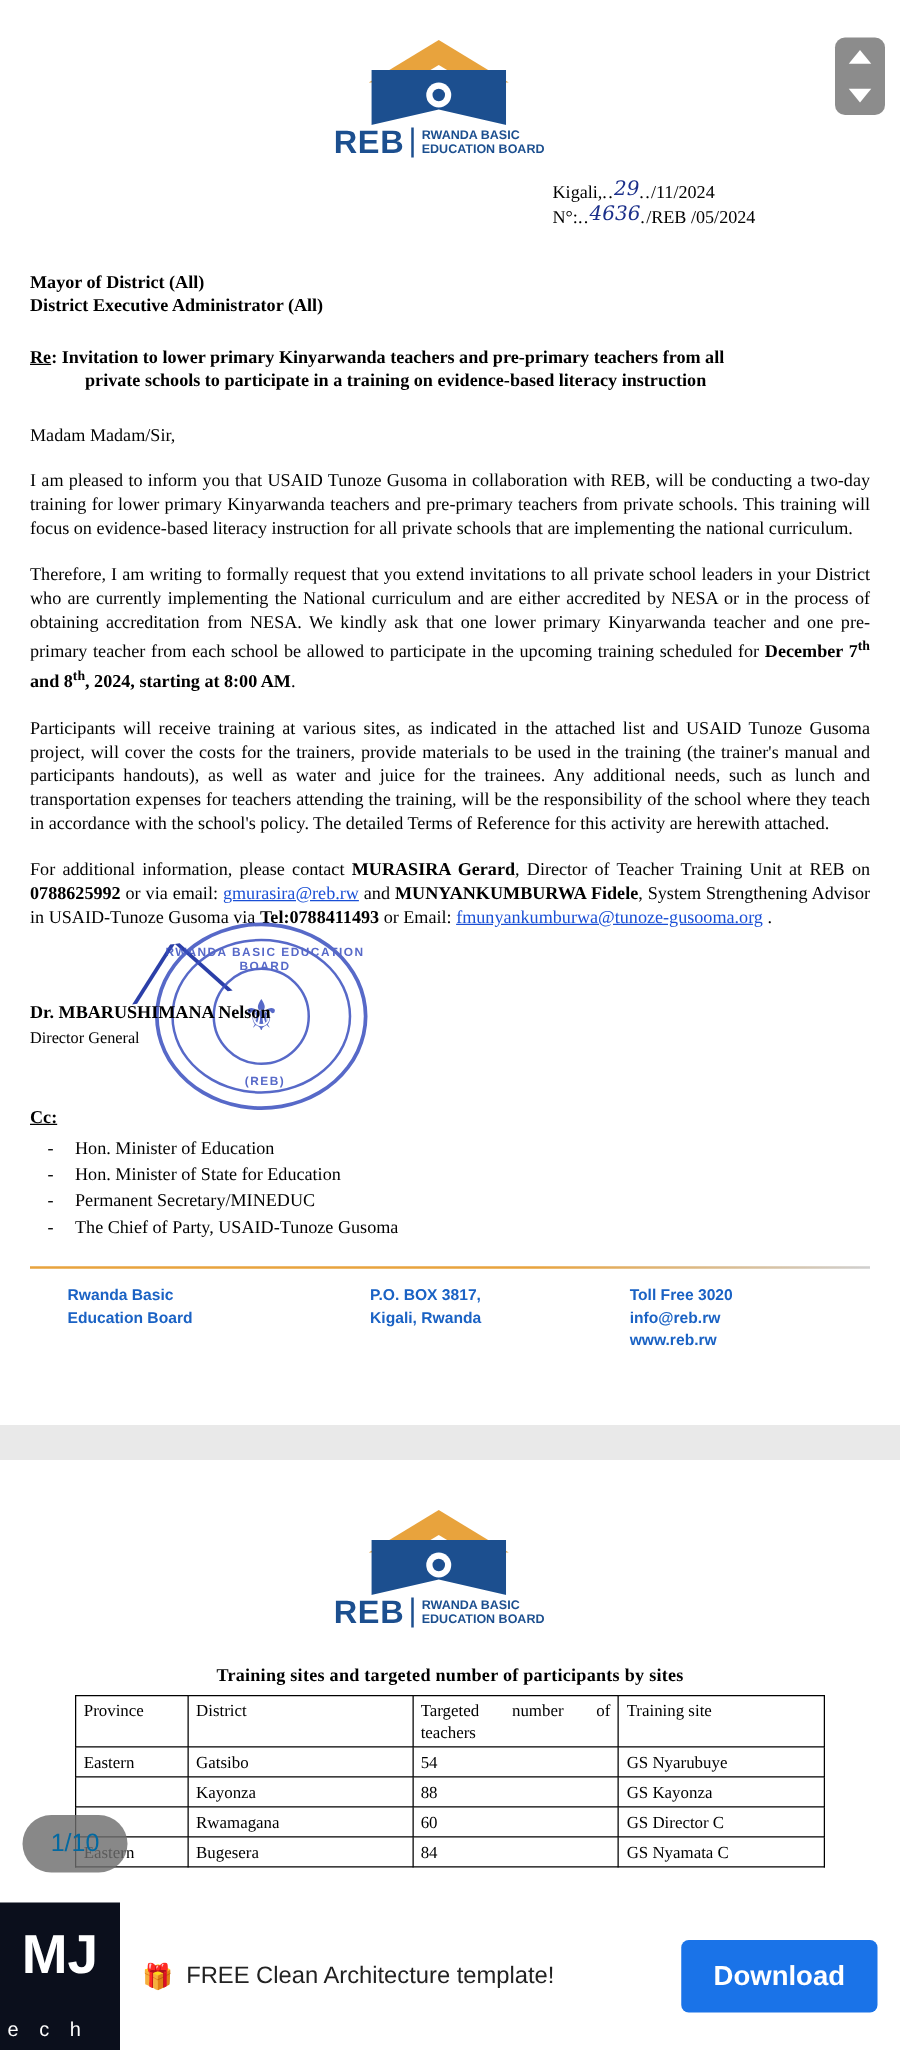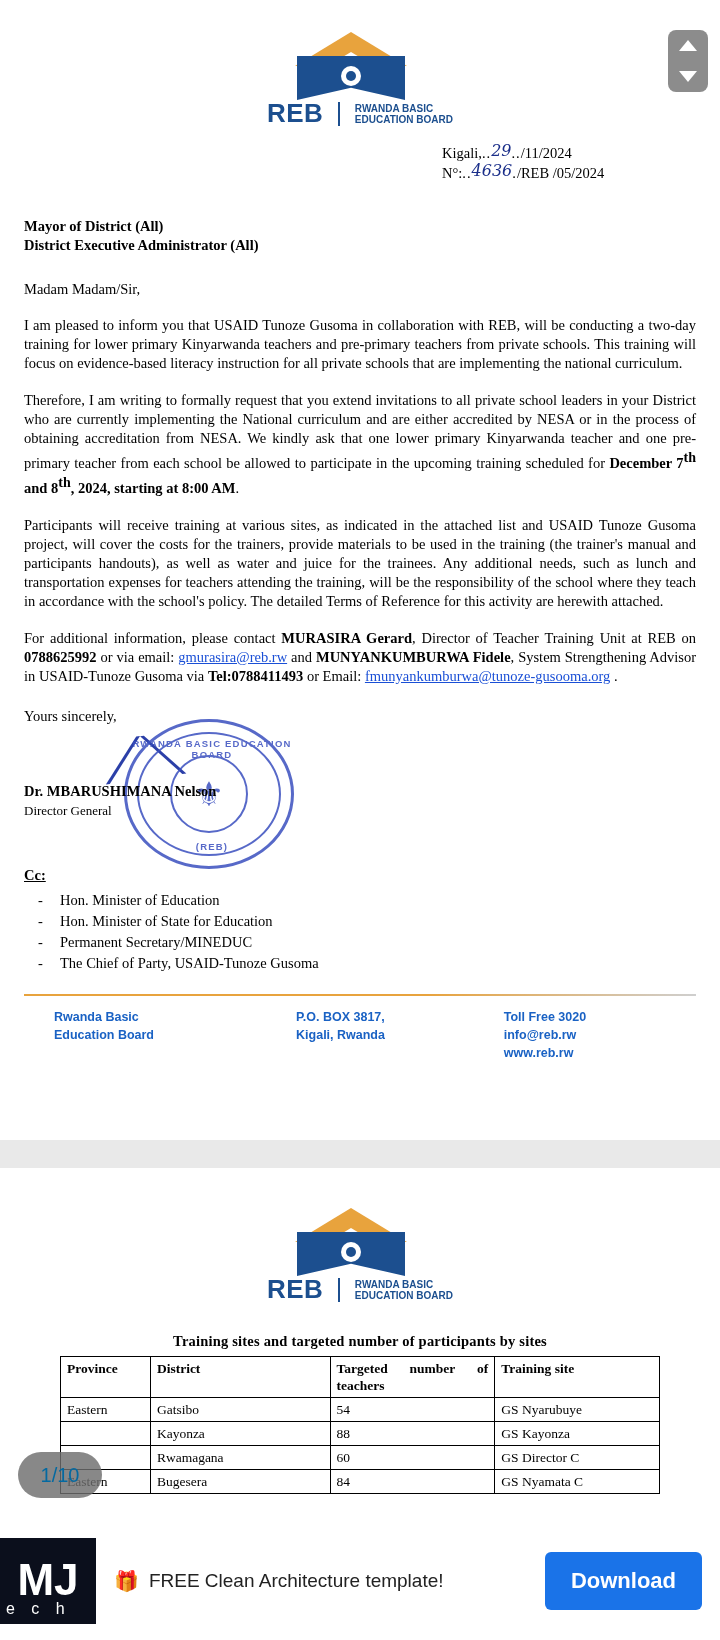--- a/index.html
+++ b/index.html
@@ -48,21 +48,21 @@
   }
   .logo-eye {
     position:absolute; left:74px; top:36px; width:20px; height:20px;
     background:#ffffff; border-radius:50%;
   }
   .logo-eye:after{
     content:""; position:absolute; left:5px; top:5px; width:10px;height:10px;
     background:#1c4f8f; border-radius:50%;
   }
   .logo-text {
-    display:flex; align-items:center; justify-content:space-between; gap:6px;
+    display:flex; align-items:center; justify-content:flex-start; gap:6px;
     margin-top:-4px;
   }
   .logo-reb { font-family:"Liberation Sans", sans-serif; font-weight:bold;
     font-size:26px; color:#1c4f8f; letter-spacing:0.5px; }
   .logo-div { width:2px; height:24px; background:#1c4f8f; }
   .logo-sub { font-family:"Liberation Sans", sans-serif; font-weight:bold;
     font-size:10px; line-height:11px; color:#1c4f8f; }
 
   
   .meta { margin-top: 14px; padding-left: 418px; font-size:14.5px; }
@@ -83,21 +83,21 @@
 
   .salut { margin-top:26px; font-size:14.5px; }
   p.para {
     margin: 18px 0 0 0;
     font-size: 14.5px;
     line-height: 19px;
     text-align: justify;
   }
   .b { font-weight:bold; }
   a.lnk { color:#1a4fd6; text-decoration:underline; }
-  sup { font-size:14px; vertical-align: super; }
+  sup { font-size:11px; vertical-align: super; }
 
   .sincerely { margin-top: 22px; font-size:14.5px; }
 
   
   .sig-block { position:relative; height: 92px; margin-top:2px; }
   .sig-scribble {
     position:absolute; left: 78px; top: -6px; width: 130px; height: 64px;
     color:#2b3fa8; font-size: 58px; font-family:"DejaVu Serif", serif;
     transform: rotate(-8deg);
   }
@@ -151,21 +151,21 @@
     font-size: 14.5px; letter-spacing:.2px;
   }
   table.sites {
     margin: 6px auto 0 auto; border-collapse: collapse;
     width: 600px; font-size: 13.5px;
   }
   table.sites th, table.sites td {
     border: 1px solid #000; padding: 3px 6px; vertical-align: top;
     text-align: left; line-height:17px;
   }
-  table.sites th { font-weight: bold; }
+  table.sites th { font-weight: normal; }
   .col-prov { width: 90px; }
   .col-dist { width: 180px; }
   .col-num  { width: 165px; }
   .col-site { width: 165px; }
   .num-head { display:flex; justify-content:space-between; }
 
   
   .scroll-btns {
     position:absolute; right: 12px; top: 30px;
     width: 40px; height: 62px; border-radius: 8px;
@@ -182,21 +182,21 @@
     background: rgba(110,110,110,.82);
     color:#0369a1; font-family:"Liberation Sans", sans-serif;
     font-size: 20px; display:flex; align-items:center; justify-content:center;
   }
 
   .adbar {
     position:absolute; left:0; bottom:0; width:720px; height: 118px;
     background:#ffffff; display:flex; align-items:center;
   }
   .ad-logo {
-    width: 96px; height: 86px; background:#0b0f1c; color:#fff;
+    width: 96px; height: 118px; background:#0b0f1c; color:#fff;
     position:relative; flex:0 0 96px;
   }
   .ad-logo .mj {
     position:absolute; left:50%; top:42px; transform:translate(-50%,-50%);
     font-family:"Liberation Sans", sans-serif; font-weight:bold; font-size:44px;
   }
   .ad-logo .tech {
     position:absolute; left:6px; bottom:6px;
     font-family:"Liberation Sans", sans-serif; font-size:16px; letter-spacing:6px;
   }
@@ -245,32 +245,35 @@
       <div class="meta-line">
         <span>N°:</span><span class="dots">..</span><span class="hand">4636</span><span class="dots">.</span><span>/REB /05/2024</span>
       </div>
     </div>
 
     <div class="addr">
       <div>Mayor of District (All)</div>
       <div>District Executive Administrator (All)</div>
     </div>
 
+    <div class="re">
+      <span class="re-body"><u>Re</u><span>:</span> <span>Invitation to lower primary Kinyarwanda teachers and pre-primary teachers from all</span></span>
+      <span class="re-cont">private schools to participate in a training on evidence-based literacy instruction</span>
+    </div>
 
     <div class="salut">Madam Madam/Sir,</div>
 
     <p class="para">I am pleased to inform you that USAID Tunoze Gusoma in collaboration with REB, will be conducting a two-day training for lower primary Kinyarwanda teachers and pre-primary teachers from private schools. This training will focus on evidence-based literacy instruction for all private schools that are implementing the national curriculum.</p>
 
     <p class="para"><span>Therefore, I am writing to formally request that you extend invitations to all private school leaders in your District who are currently implementing the National curriculum and are either accredited by NESA or in the process of obtaining accreditation from NESA. We kindly ask that one lower primary Kinyarwanda teacher and one pre-primary teacher from each school be allowed to participate in the upcoming training scheduled for </span><span class="b">December 7</span><sup class="b">th</sup><span class="b"> and 8</span><sup class="b">th</sup><span class="b">, 2024, starting at 8:00 AM</span><span>.</span></p>
 
     <p class="para">Participants will receive training at various sites, as indicated in the attached list and USAID Tunoze Gusoma project, will cover the costs for the trainers, provide materials to be used in the training (the trainer's manual and participants handouts), as well as water and juice for the trainees. Any additional needs, such as lunch and transportation expenses for teachers attending the training, will be the responsibility of the school where they teach in accordance with the school's policy. The detailed Terms of Reference for this activity are herewith attached.</p>
 
     <p class="para"><span>For additional information, please contact </span><span class="b">MURASIRA Gerard</span><span>, Director of Teacher Training Unit at REB on </span><span class="b">0788625992</span><span> or via email: </span><a class="lnk" href="#">gmurasira@reb.rw</a><span> and </span><span class="b">MUNYANKUMBURWA Fidele</span><span>, System Strengthening Advisor in USAID-Tunoze Gusoma via </span><span class="b">Tel:0788411493</span><span> or Email: </span><a class="lnk" href="#">fmunyankumburwa@tunoze-gusooma.org</a><span> .</span></p>
 
-    <div class="sincerely">Yours sincerely,</div>
 
     <div class="sig-block">
       <div class="sig-scribble">⟋⟍</div>
       <div class="stamp">
         <div class="stamp-top">RWANDA BASIC EDUCATION BOARD</div>
         <div class="stamp-emblem">⚜</div>
         <div class="stamp-bot">(REB)</div>
       </div>
       <div class="sig-name">Dr. MBARUSHIMANA Nelson</div>
       <div class="sig-title">Director General</div>

